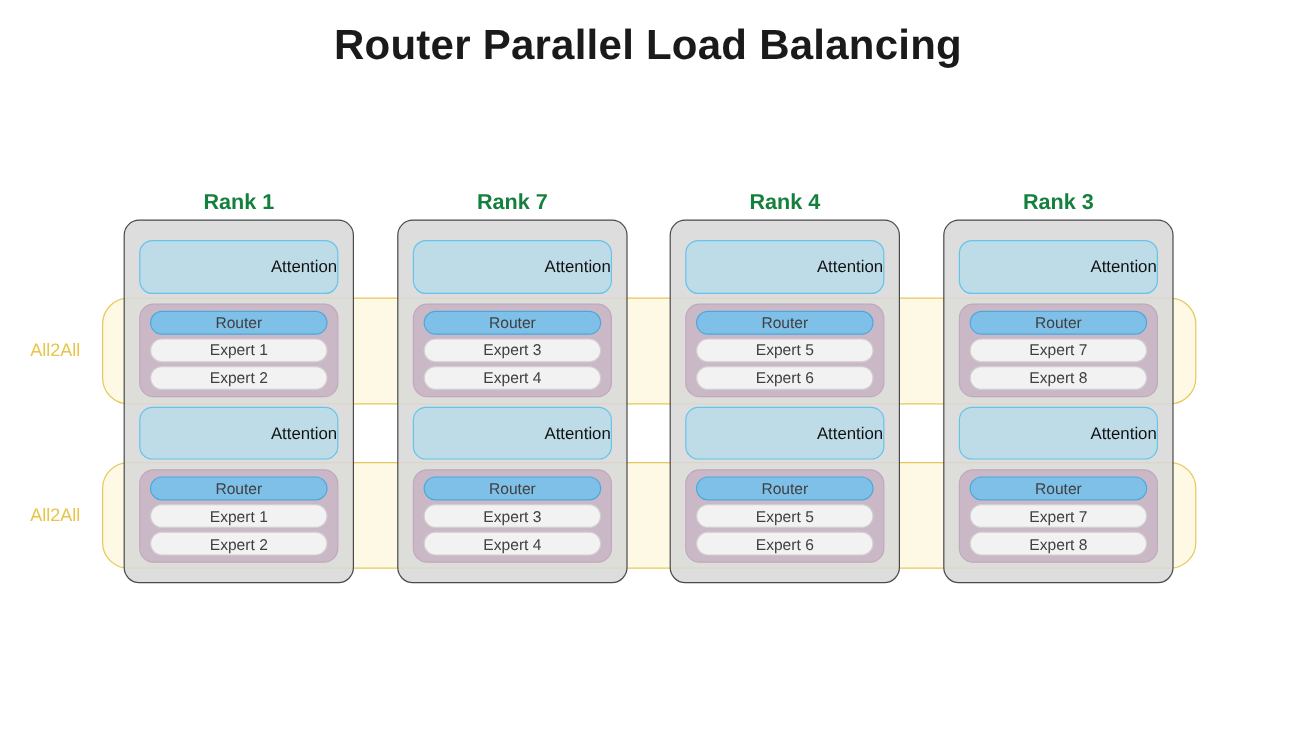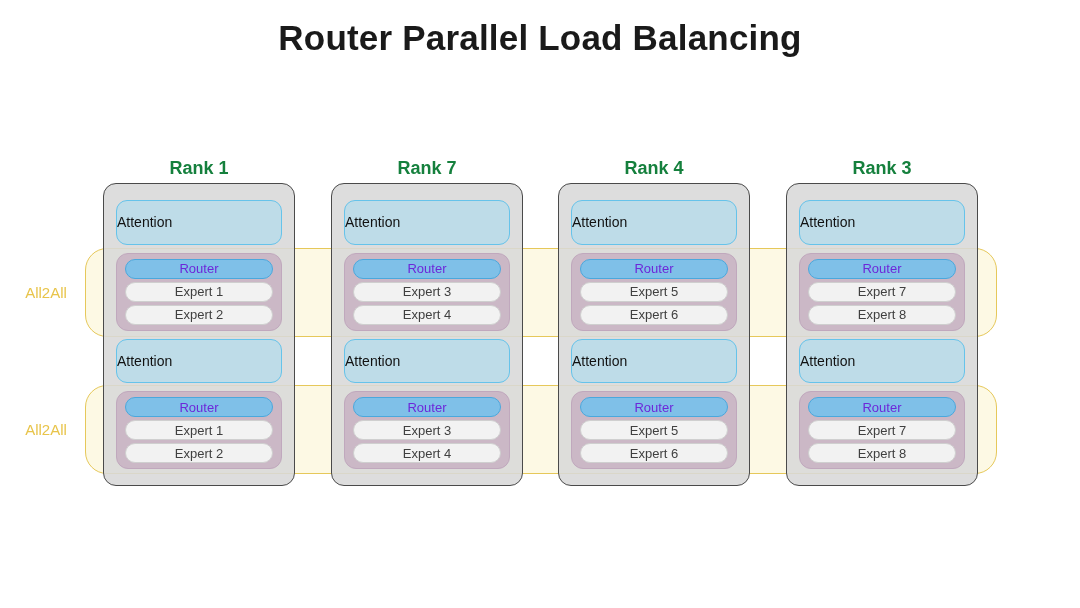--- a/index.html
+++ b/index.html
@@ -96,21 +96,21 @@
   }
 
   
   .attention-block {
     height: 47px;
     background: #bedce8;
     border: 1.4px solid #66c3ea;
     border-radius: 11px;
     display: flex;
     align-items: center;
-    justify-content: flex-start;
+    justify-content: flex-end;
     font-size: 14px;
     color: #111;
   }
 
   .moe-block {
     height: 78px;
     background: rgba(201, 180, 196, 0.92);
     border: 1.2px solid #c0a8bd;
     border-radius: 12px;
     padding: 5px 8px;
@@ -124,21 +124,21 @@
     border-radius: 10px;
     display: flex;
     align-items: center;
     justify-content: center;
     font-size: 13px;
   }
 
   .pill.router {
     background: #7fc0e8;
     border: 1.3px solid #4aa8dd;
-    color: #6d28d9;
+    color: #404040;
   }
 
   .pill.expert {
     background: #f2f2f2;
     border: 1.2px solid #cfcfcf;
     color: #404040;
   }
 </style>
 </head>
 <body>

